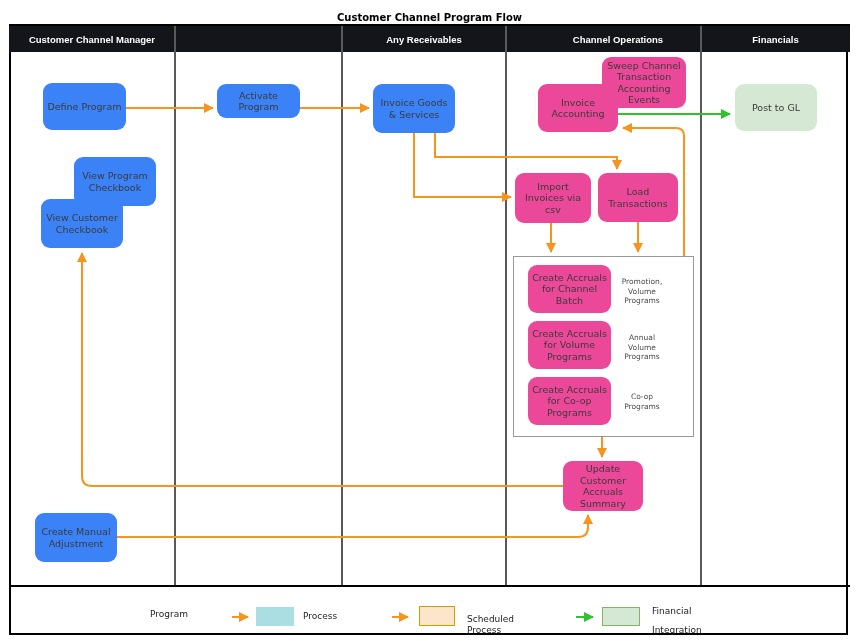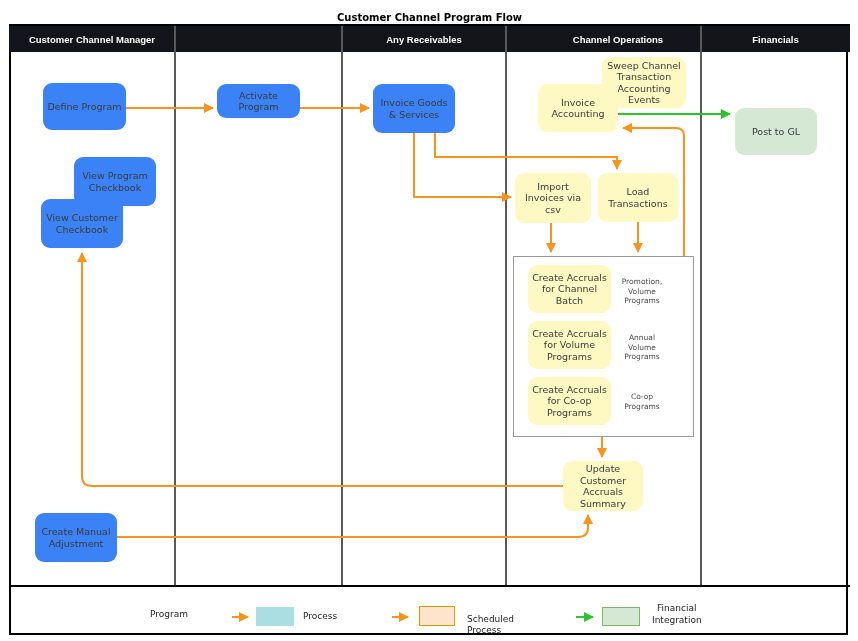--- a/index.html
+++ b/index.html
@@ -23,22 +23,22 @@
   .lane-line{position:absolute;top:26px;height:559px;width:2px;background:#595959;z-index:1;}
   .ll1{left:174px;} .ll2{left:341px;} .ll3{left:505px;} .ll4{left:700px;}
   .legend-divider{position:absolute;left:9px;top:585px;width:841px;height:2px;background:#000;z-index:4;}
 
   .node{
     position:absolute;border-radius:9px;display:flex;align-items:center;justify-content:center;
     text-align:center;font-size:9.5px;line-height:11.5px;color:#3b3b3b;white-space:pre-line;z-index:3;
     box-sizing:border-box;padding:2px;
   }
   .teal{background:#3b82f6;}
-  .peach{background:#fef9c3;}
-  .greenbox{background:#d5e8d4;margin-top:24px;}
+  .peach{background:#ec4899;}
+  .greenbox{background:#d5e8d4;}
 
   .n-define{left:43px;top:83px;width:83px;height:47px;}
   .n-activate{left:217px;top:84px;width:83px;height:34px;}
   .n-viewprog{left:74px;top:157px;width:82px;height:49px;}
   .n-viewcust{left:41px;top:199px;width:82px;height:49px;}
   .n-manual{left:35px;top:513px;width:82px;height:49px;}
   .n-invoice{left:373px;top:84px;width:82px;height:49px;}
   .n-sweep{left:602px;top:57px;width:84px;height:51px;}
   .n-acct{left:538px;top:84px;width:80px;height:48px;}
   .n-import{left:515px;top:173px;width:76px;height:50px;}
@@ -58,21 +58,21 @@
     white-space:pre-line;z-index:3;
   }
   .a-promo{left:612px;top:277px;} .a-annual{left:612px;top:333px;} .a-coop{left:612px;top:392px;}
 
   .connectors{position:absolute;left:0;top:0;width:858px;height:641px;z-index:2;pointer-events:none;}
 
   .legend-label{position:absolute;font-size:9px;color:#222;z-index:4;}
   .lg-title{left:150px;top:609px;}
   .lg-process{left:303px;top:611px;}
   .lg-sched{left:467px;top:602px;white-space:pre-line;line-height:11px;margin-top:12px;}
-  .lg-fin{left:652px;top:602px;white-space:pre-line;line-height:12px;text-align:center;}
+  .lg-fin{left:652px;top:602px;white-space:pre-line;line-height:19px;}
   .swatch{position:absolute;z-index:4;box-sizing:border-box;}
   .sw-process{left:256px;top:607px;width:38px;height:19px;background:#aadee2;}
   .sw-sched{left:419px;top:606px;width:36px;height:20px;background:#fce5cb;border:1.5px solid #d79b00;}
   .sw-fin{left:602px;top:607px;width:38px;height:19px;background:#d5e8d4;border:1.5px solid #82b366;}
 </style>
 </head>
 <body>
 
 <div class="canvas">
 

